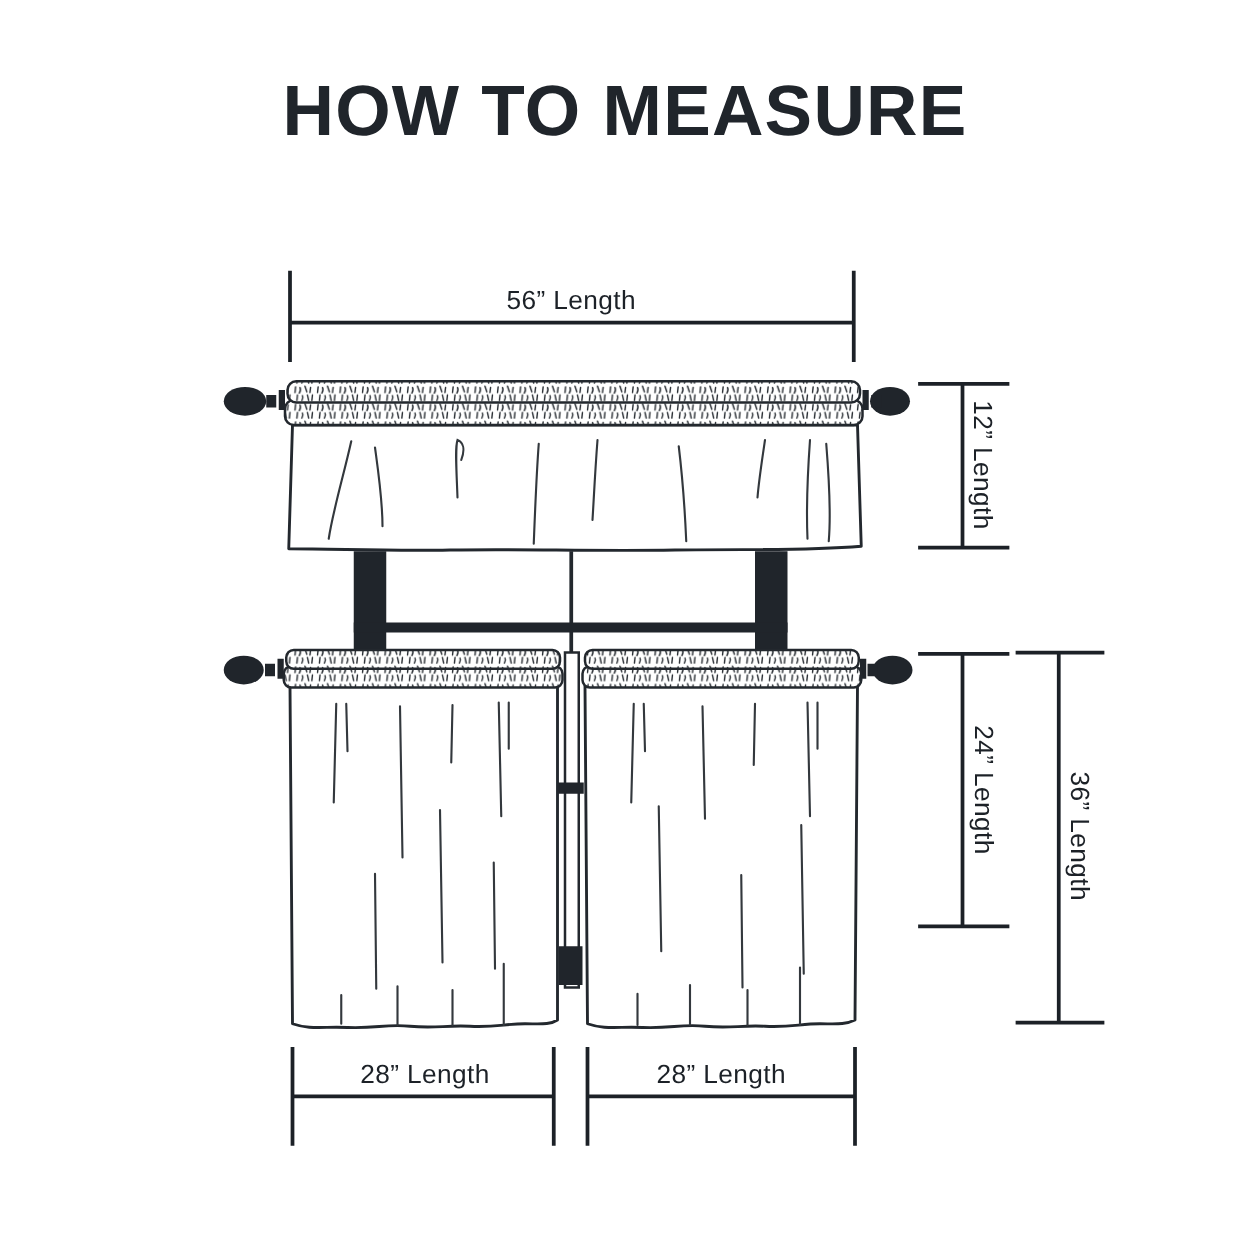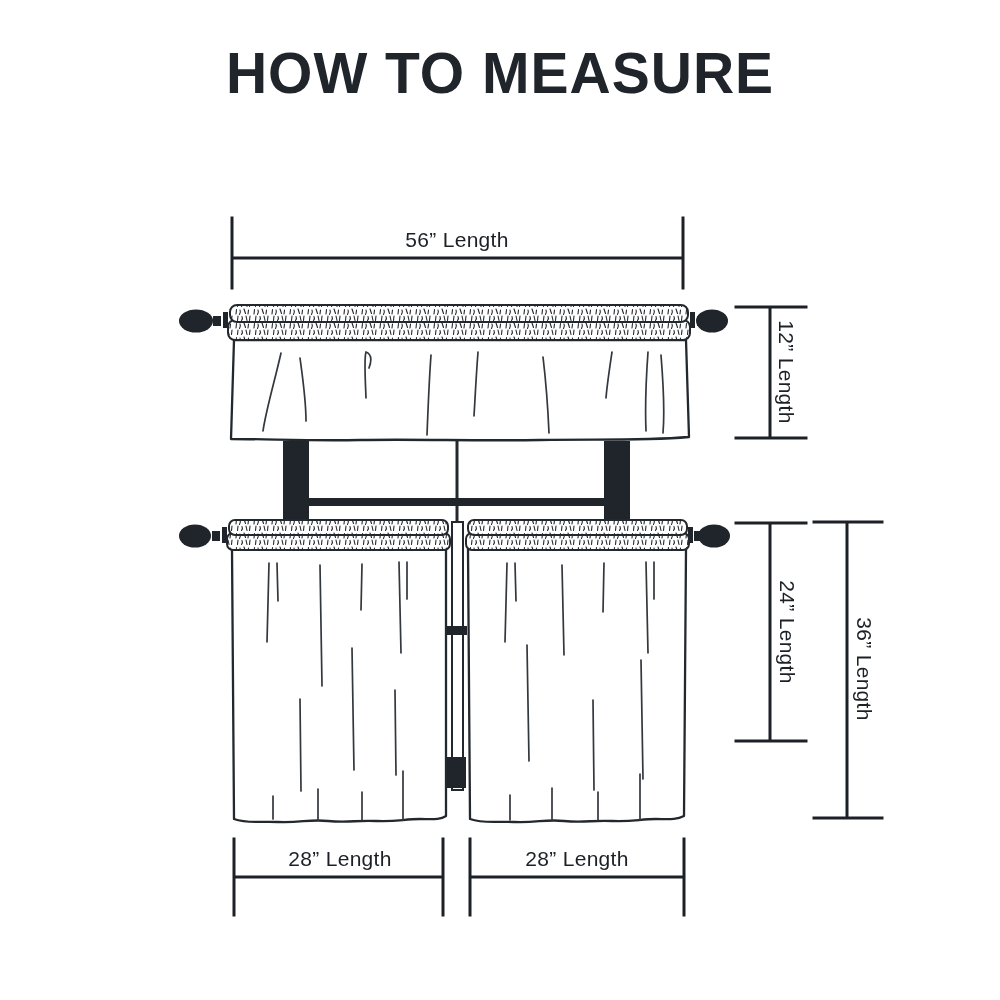--- a/index.html
+++ b/index.html
@@ -1,21 +1,21 @@
 <!DOCTYPE html>
 <html><head>
 <meta charset="utf-8">
 <style>
   html,body{margin:0;padding:0;background:#ffffff;}
   .stage{
     position:relative;width:1000px;height:1000px;background:#ffffff;overflow:hidden;
     font-family:"Liberation Sans",sans-serif;
   }
   .title{
-    position:absolute;top:40px;left:0;right:0;margin:0;text-align:center;
+    position:absolute;top:40px;left:0;right:0;margin:16px;text-align:center;
     font-size:57px;font-weight:700;letter-spacing:1px;color:#20252b;
     font-family:"Liberation Sans",sans-serif;
   }
   .diagram-svg{position:absolute;left:0;top:0;width:1000px;height:1000px;}
   .diagram-svg text{
     font-family:"Liberation Sans",sans-serif;fill:#1c2127;font-size:21px;letter-spacing:.3px;
   }
   .dim{stroke:#1c2127;stroke-width:3;fill:none;stroke-linecap:square;}
   .outline{stroke:#23282e;stroke-width:2.3;fill:#ffffff;stroke-linejoin:round;}
   .pocket{stroke:#23282e;stroke-width:2;fill:url(#shirr);}

